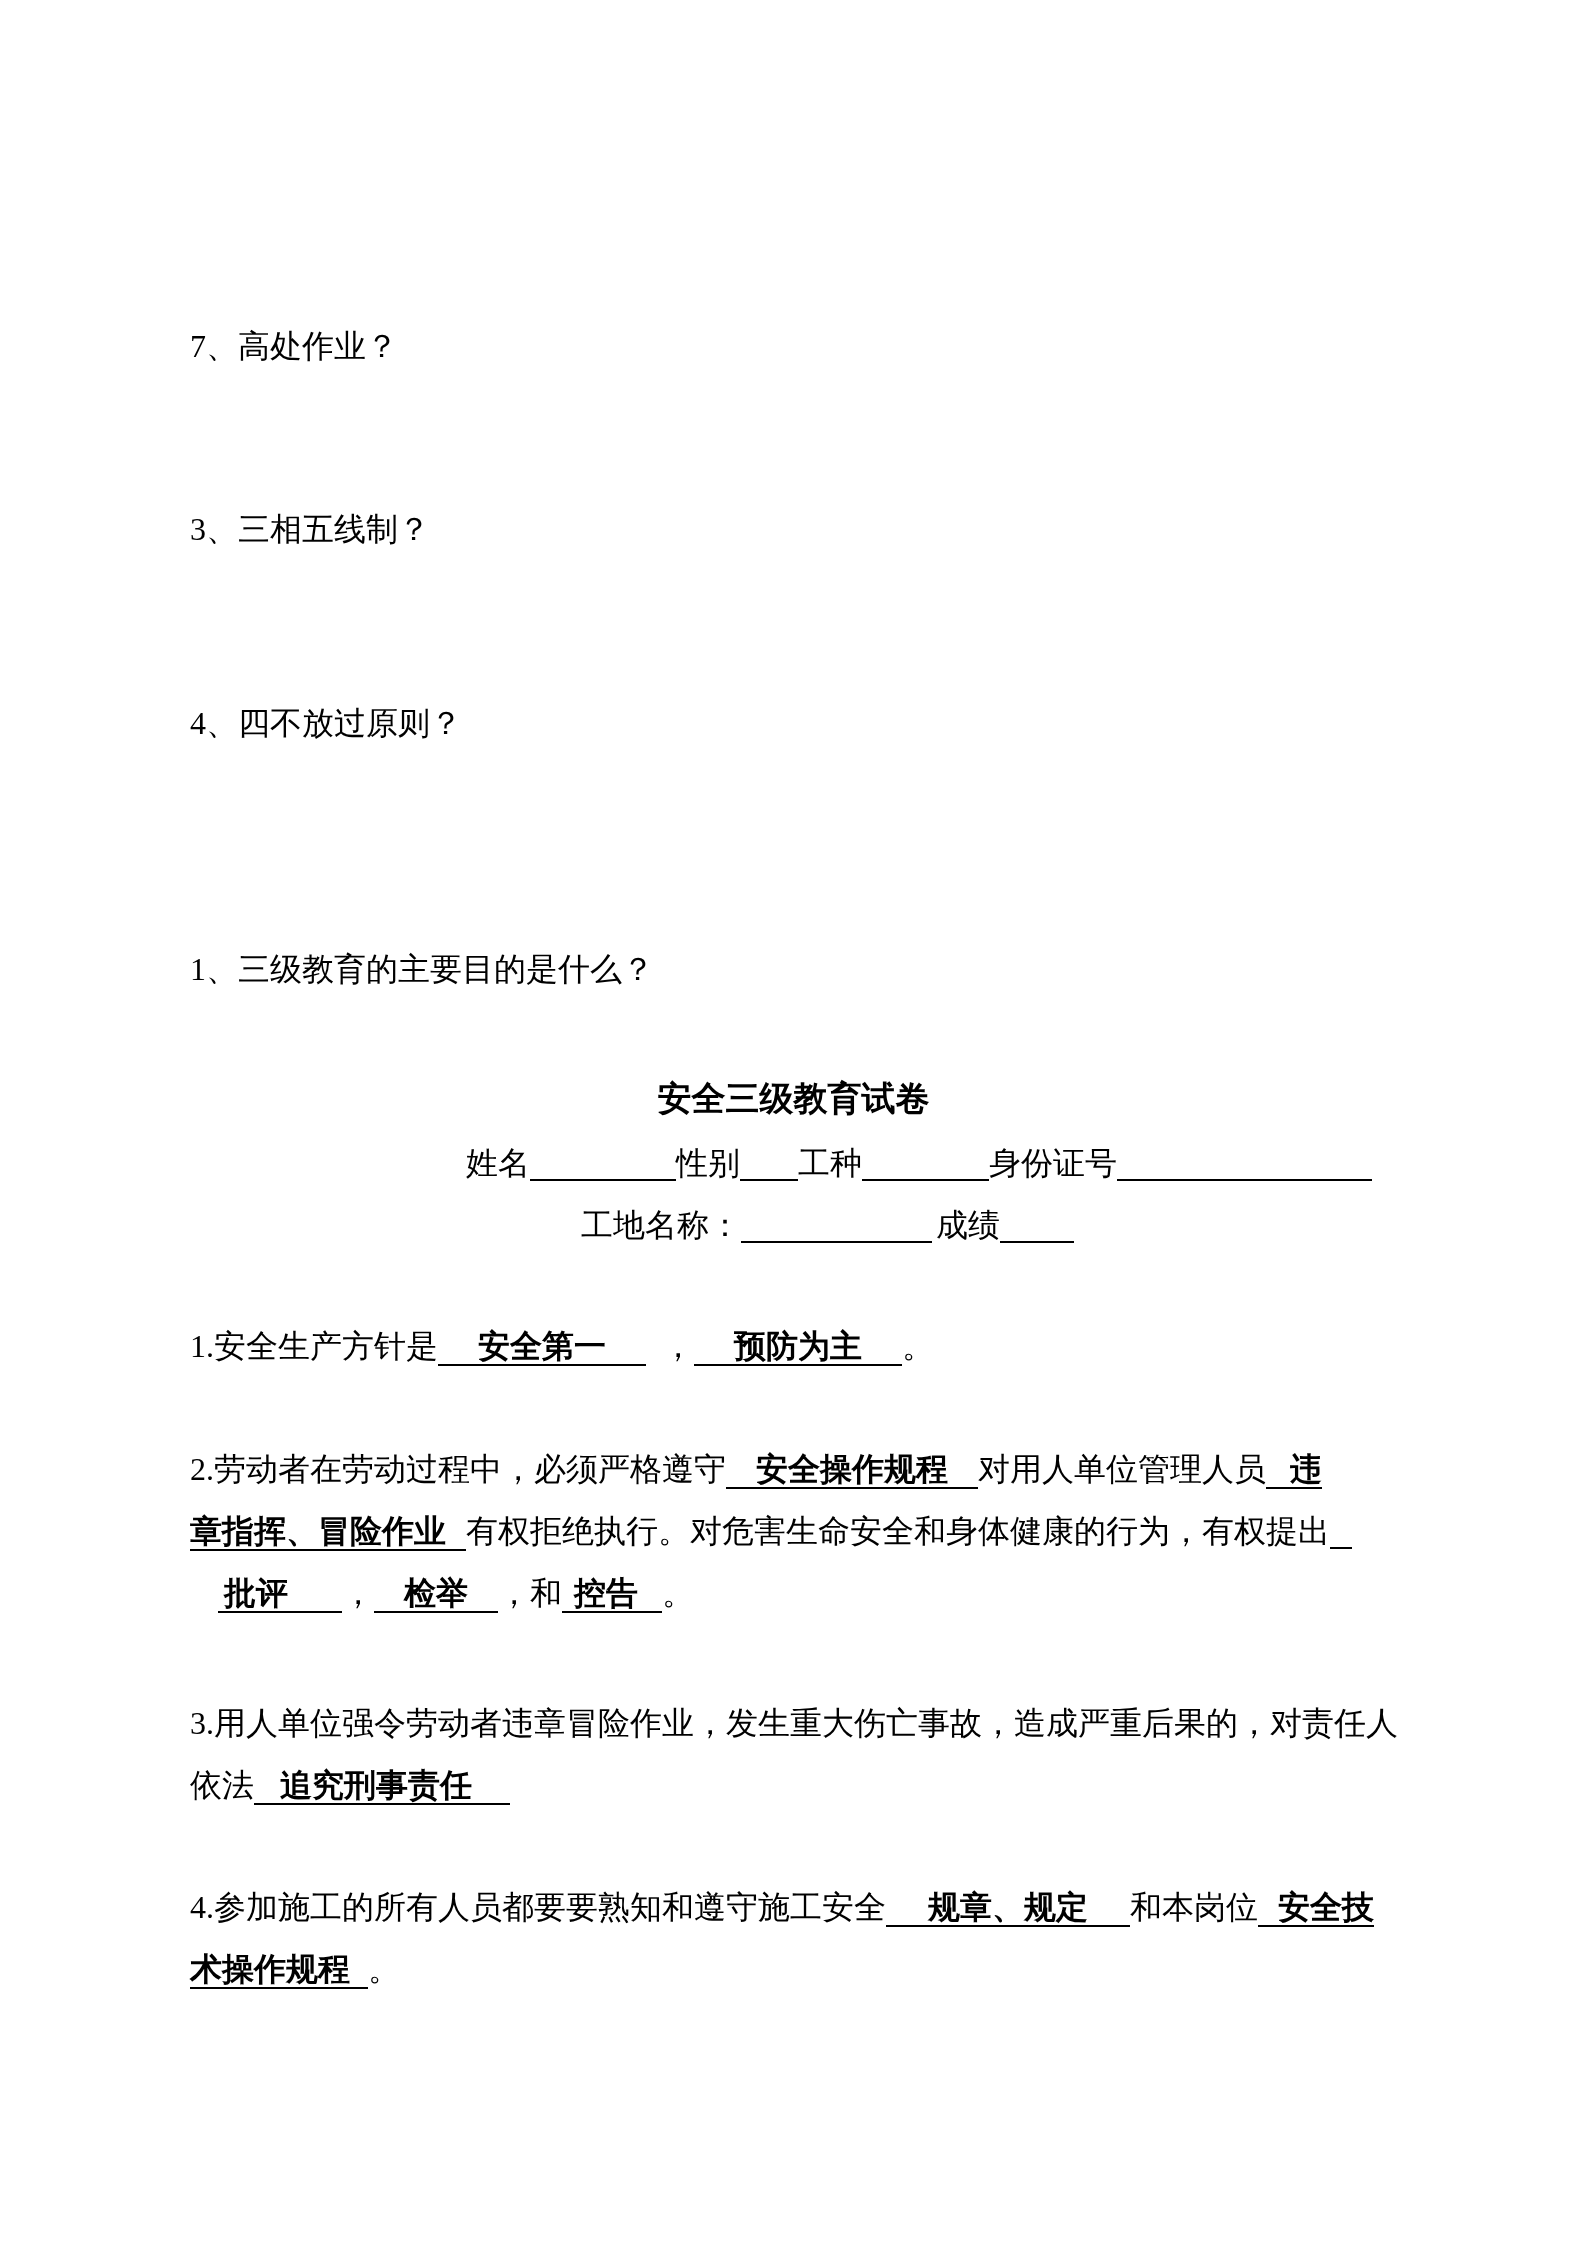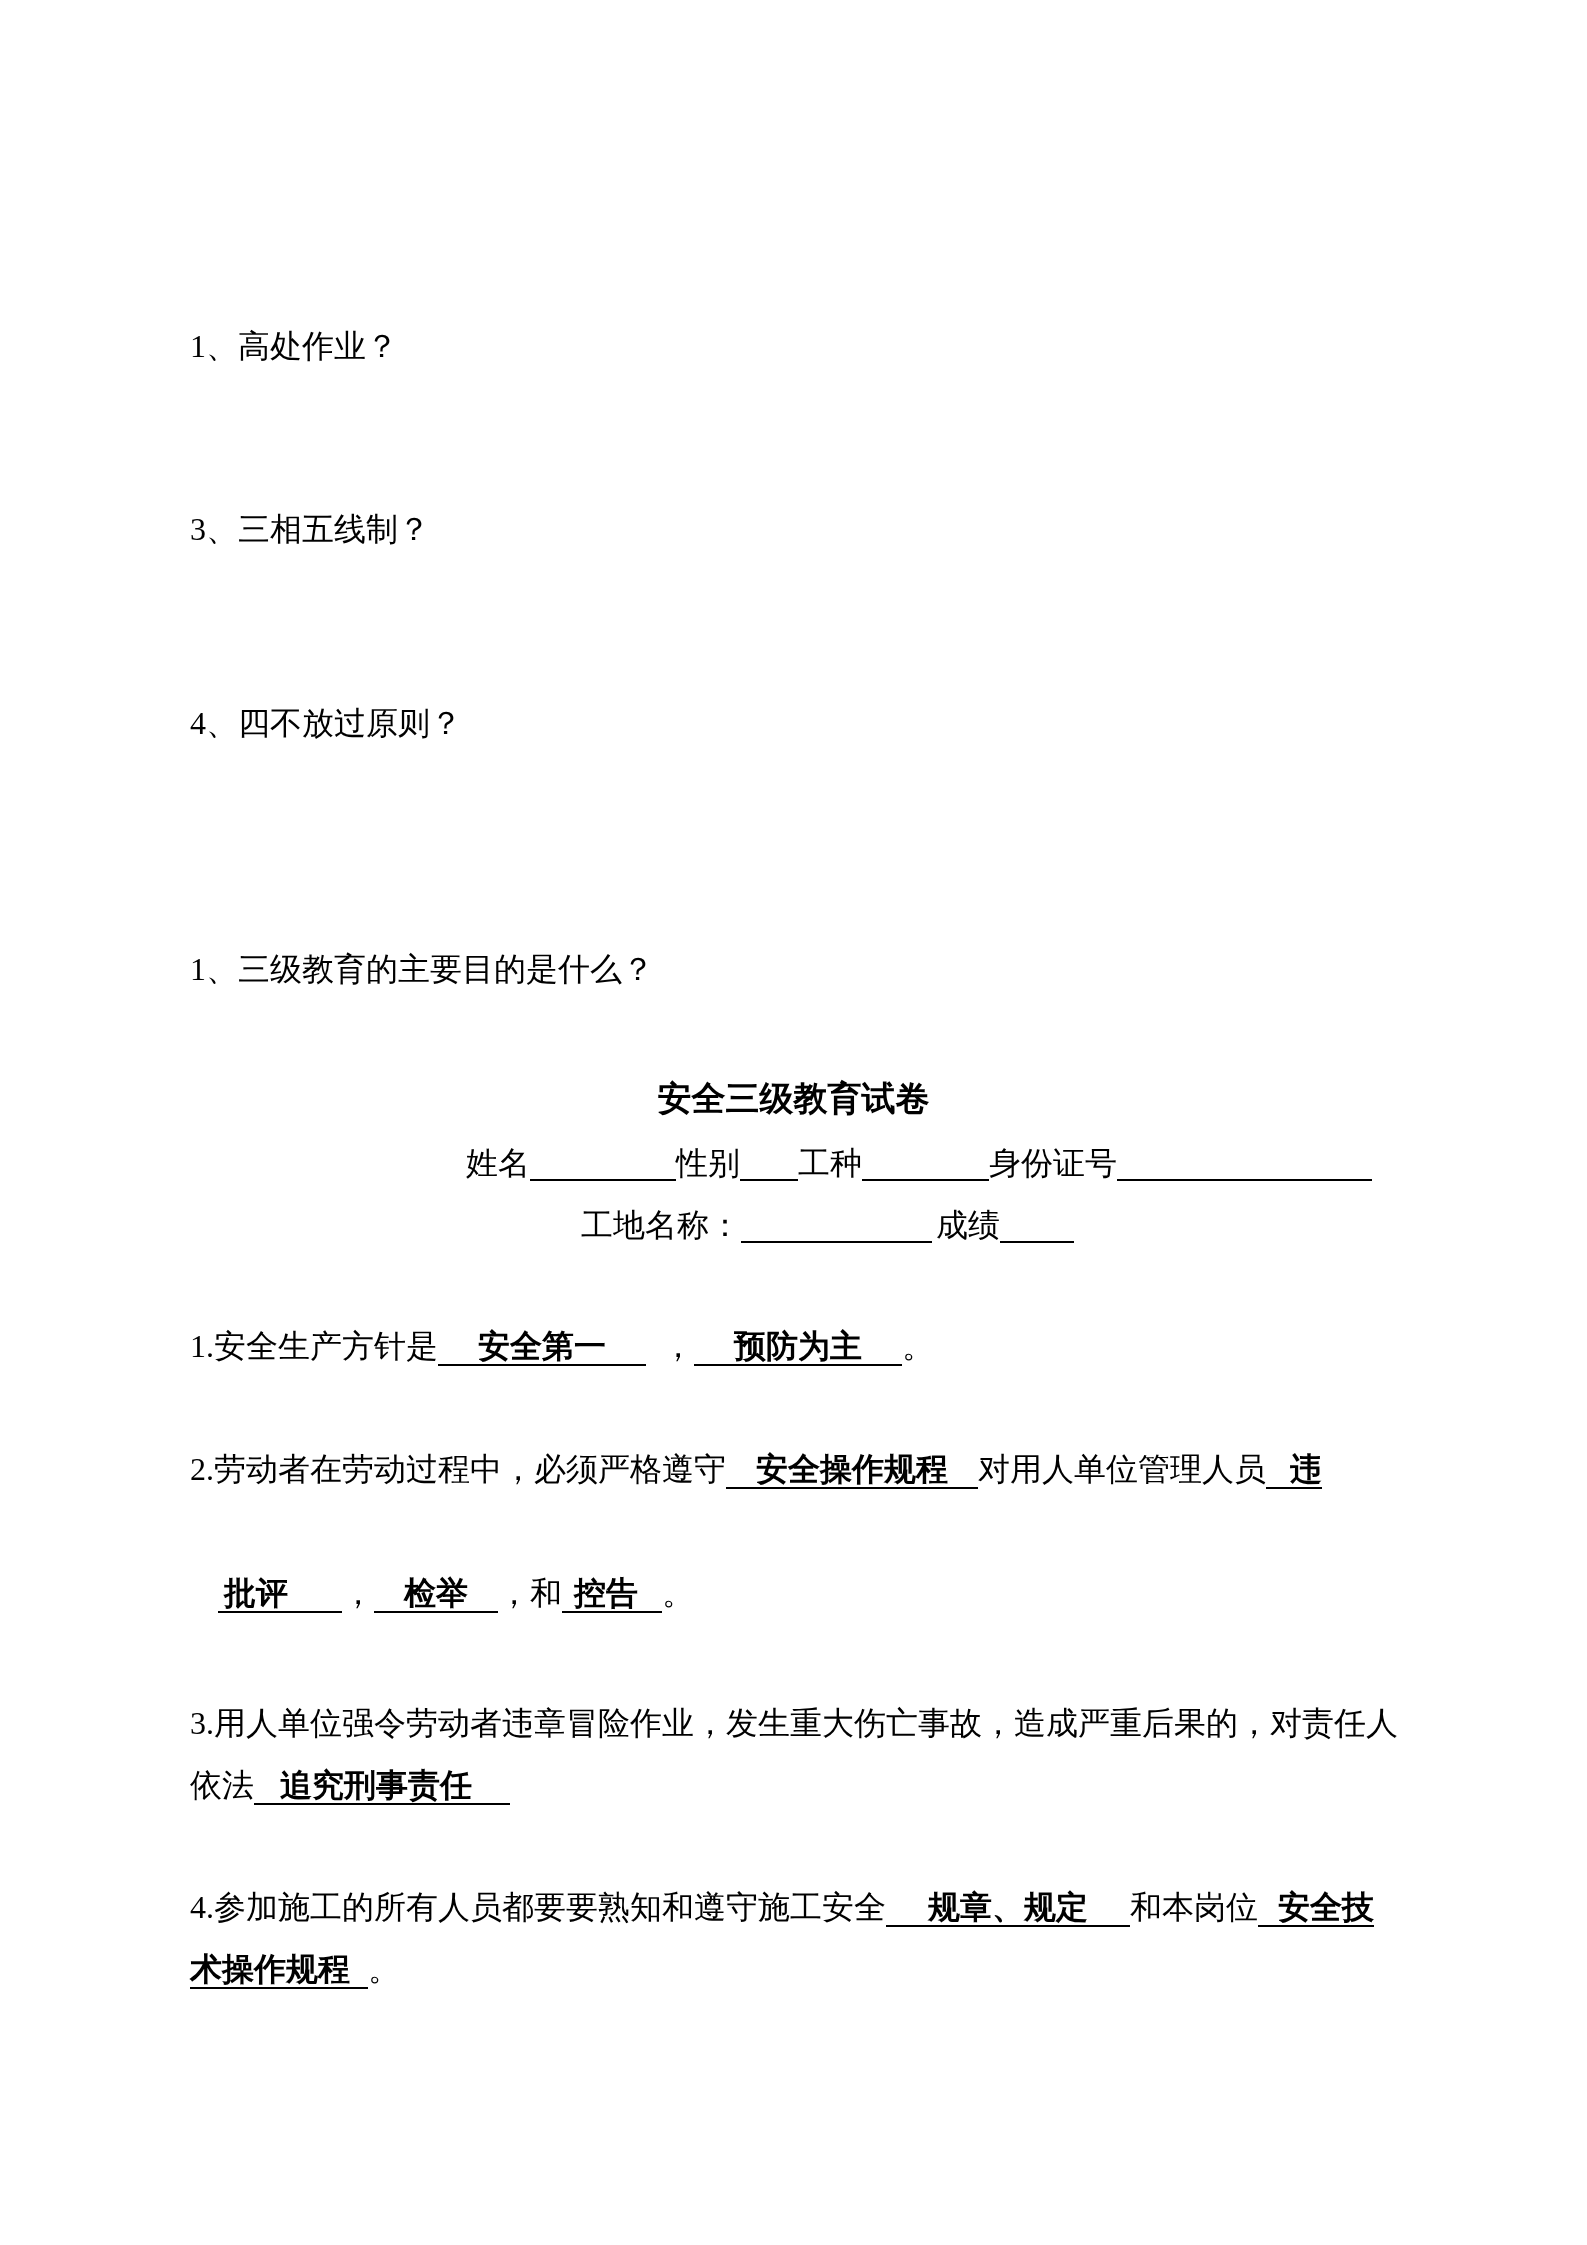--- a/index.html
+++ b/index.html
@@ -12,39 +12,40 @@
   .bold{font-weight:bold;}
   .title{left:0;width:1587px;text-align:center;font-weight:bold;font-size:34px;}
   .blank{border-bottom:2px solid #000;font-weight:bold;white-space:pre;}
   .fb{display:inline-block;border-bottom:2px solid #000;height:30px;vertical-align:-7px;}
 </style>
 </head>
 <body>
 
 <div class="page">
 
-  <div class="ln" style="top:315px">1、高处作业？</div>
+  <div class="ln" style="top:315px">7、高处作业？</div>
 
   <div class="ln" style="top:498px">3、三相五线制？</div>
 
   <div class="ln" style="top:692px">4、四不放过原则？</div>
 
 
   <div class="ln" style="top:938px">1、三级教育的主要目的是什么？</div>
 
   <div class="ln title" style="top:1068px">安全三级教育试卷</div>
 
   <div class="ln" style="top:1132px;left:466px"><span>姓名</span><span class="fb" style="width:146px"></span><span>性别</span><span class="fb" style="width:58px"></span><span>工种</span><span class="fb" style="width:127px"></span><span>身份证号</span><span class="fb" style="width:255px"></span></div>
 
   <div class="ln" style="top:1194px;left:581px"><span>工地名称：</span><span class="fb" style="width:191px"></span><span style="margin-left:4px">成绩</span><span class="fb" style="width:74px"></span></div>
 
   <div class="ln" style="top:1315px"><span>1.安全生产方针是</span><span class="blank" style="padding:0 40px">安全第一</span><span>  ，</span><span class="blank" style="padding:0 40px">预防为主</span><span>。</span></div>
 
   <div class="ln" style="top:1438px"><span>2.劳动者在劳动过程中，必须严格遵守</span><span class="blank" style="padding:0 30px">安全操作规程</span><span>对用人单位管理人员</span><span class="blank" style="padding-left:24px">违</span></div>
 
+  <div class="ln" style="top:1500px"><span class="blank" style="padding-right:20px">章指挥、冒险作业</span><span>有权拒绝执行。对危害生命安全和身体健康的行为，有权提出</span><span class="fb" style="width:22px"></span></div>
 
   <div class="ln" style="top:1562px;left:218px"><span class="blank" style="padding:0 54px 0 6px">批评</span><span>，</span><span class="blank" style="padding:0 30px">检举</span><span>，和</span><span class="blank" style="padding:0 24px 0 12px">控告</span><span>。</span></div>
 
   <div class="ln" style="top:1692px">3.用人单位强令劳动者违章冒险作业，发生重大伤亡事故，造成严重后果的，对责任人</div>
 
   <div class="ln" style="top:1754px"><span>依法</span><span class="blank" style="padding:0 38px 0 26px">追究刑事责任</span></div>
 
   <div class="ln" style="top:1876px"><span>4.参加施工的所有人员都要要熟知和遵守施工安全</span><span class="blank" style="padding:0 42px">规章、规定</span><span>和本岗位</span><span class="blank" style="padding-left:20px">安全技</span></div>
 
   <div class="ln" style="top:1938px"><span class="blank" style="padding-right:18px">术操作规程</span><span>。</span></div>

